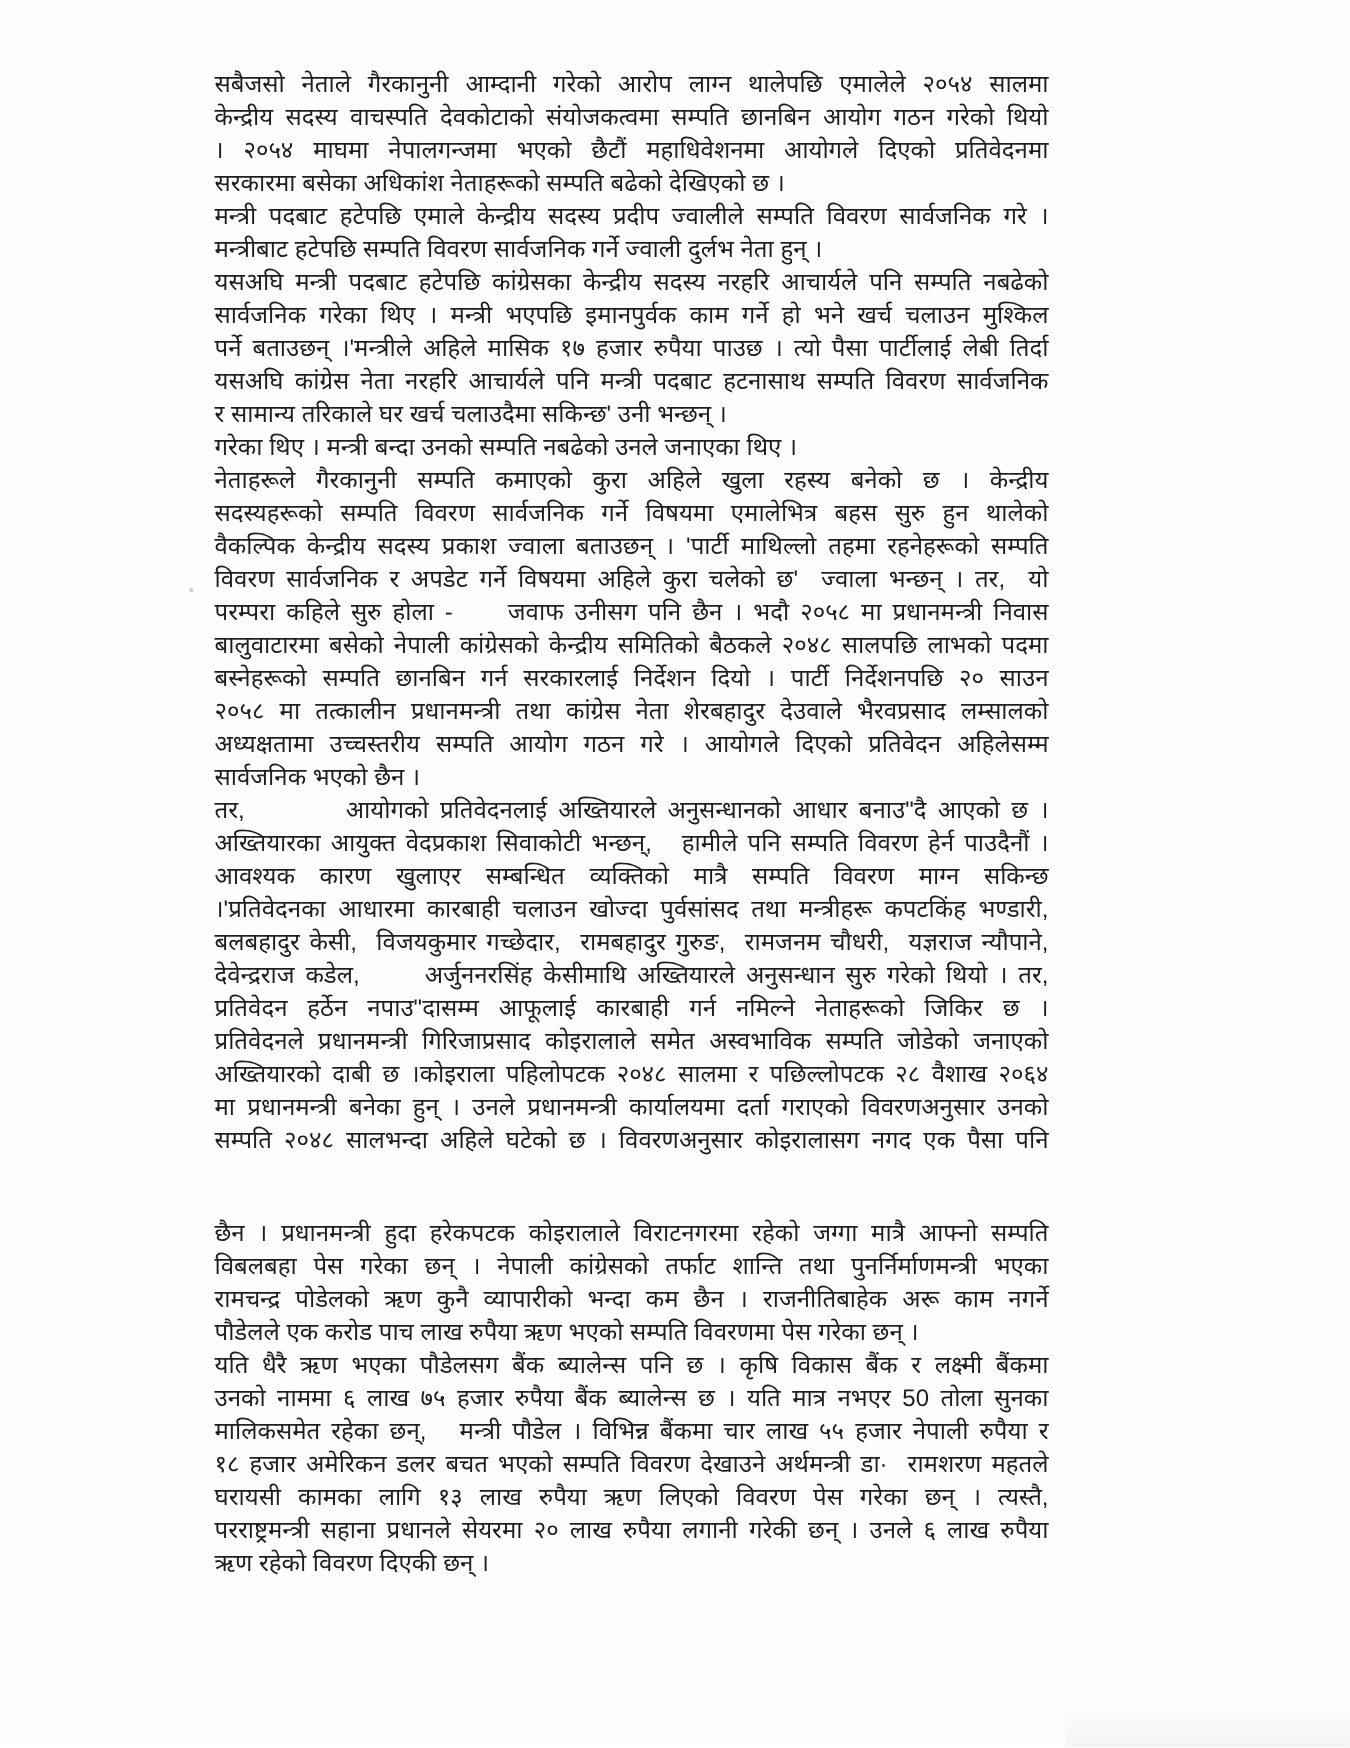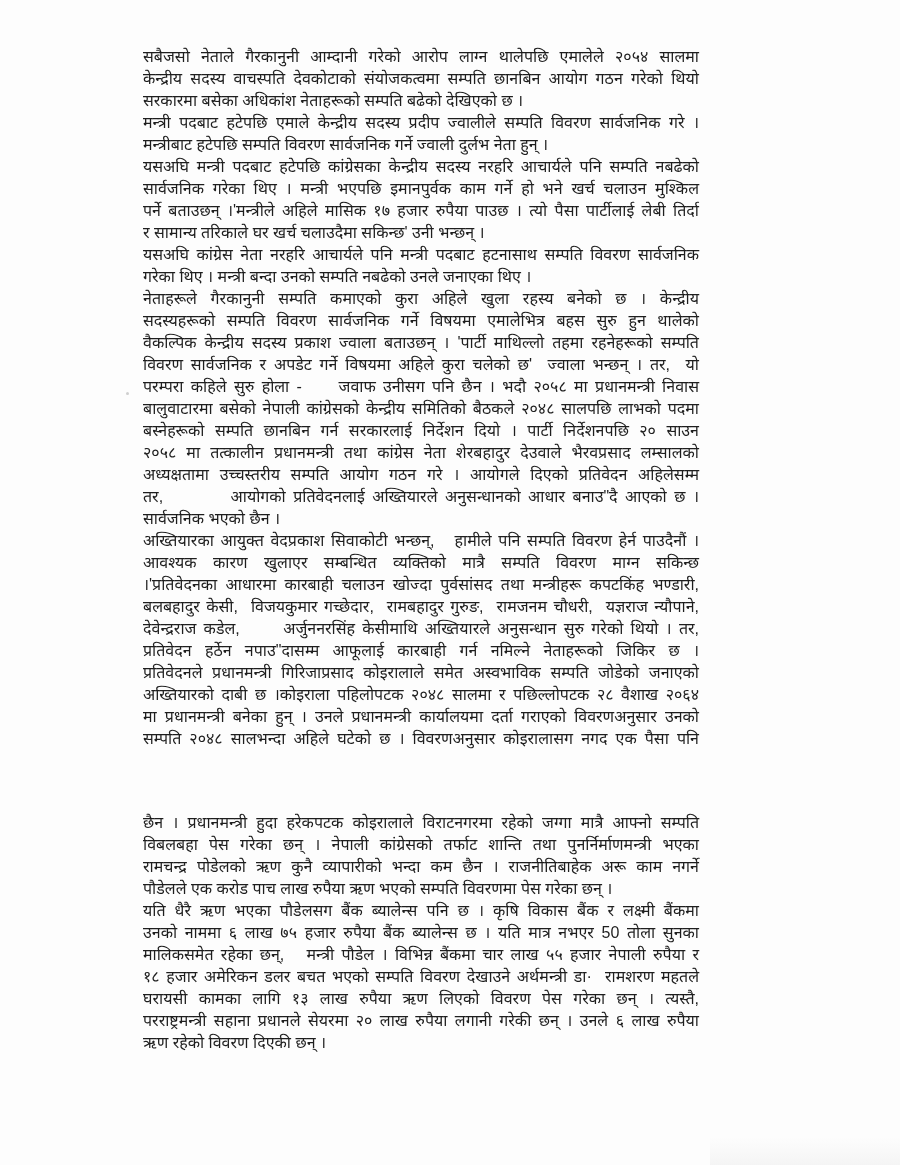--- a/index.html
+++ b/index.html
@@ -56,40 +56,41 @@
     border-radius: 50%;
   }
 </style>
 </head>
 <body>
 
 <div class="page">
   <div class="textblock" id="block-0">
       <div class="line">सबैजसो नेताले गैरकानुनी आम्दानी गरेको आरोप लाग्न थालेपछि एमालेले २०५४ सालमा</div>
       <div class="line">केन्द्रीय सदस्य वाचस्पति देवकोटाको संयोजकत्वमा सम्पति छानबिन आयोग गठन गरेको थियो</div>
+      <div class="line">। २०५४ माघमा नेपालगन्जमा भएको छैटौं महाधिवेशनमा आयोगले दिएको प्रतिवेदनमा</div>
       <div class="line short">सरकारमा बसेका अधिकांश नेताहरूको सम्पति बढेको देखिएको छ ।</div>
       <div class="line">मन्त्री पदबाट हटेपछि एमाले केन्द्रीय सदस्य प्रदीप ज्वालीले सम्पति विवरण सार्वजनिक गरे ।</div>
       <div class="line short">मन्त्रीबाट हटेपछि सम्पति विवरण सार्वजनिक गर्ने ज्वाली दुर्लभ नेता हुन् ।</div>
       <div class="line">यसअघि मन्त्री पदबाट हटेपछि कांग्रेसका केन्द्रीय सदस्य नरहरि आचार्यले पनि सम्पति नबढेको</div>
       <div class="line">सार्वजनिक गरेका थिए । मन्त्री भएपछि इमानपुर्वक काम गर्ने हो भने खर्च चलाउन मुश्किल</div>
       <div class="line">पर्ने बताउछन् ।'मन्त्रीले अहिले मासिक १७ हजार रुपैया पाउछ । त्यो पैसा पार्टीलाई लेबी तिर्दा</div>
+      <div class="line">यसअघि कांग्रेस नेता नरहरि आचार्यले पनि मन्त्री पदबाट हटनासाथ सम्पति विवरण सार्वजनिक</div>
       <div class="line short">र सामान्य तरिकाले घर खर्च चलाउदैमा सकिन्छ' उनी भन्छन् ।</div>
-      <div class="line">यसअघि कांग्रेस नेता नरहरि आचार्यले पनि मन्त्री पदबाट हटनासाथ सम्पति विवरण सार्वजनिक</div>
       <div class="line short">गरेका थिए । मन्त्री बन्दा उनको सम्पति नबढेको उनले जनाएका थिए ।</div>
       <div class="line">नेताहरूले गैरकानुनी सम्पति कमाएको कुरा अहिले खुला रहस्य बनेको छ । केन्द्रीय</div>
       <div class="line">सदस्यहरूको सम्पति विवरण सार्वजनिक गर्ने विषयमा एमालेभित्र बहस सुरु हुन थालेको</div>
       <div class="line">वैकल्पिक केन्द्रीय सदस्य प्रकाश ज्वाला बताउछन् । 'पार्टी माथिल्लो तहमा रहनेहरूको सम्पति</div>
       <div class="line">विवरण सार्वजनिक र अपडेट गर्ने विषयमा अहिले कुरा चलेको छ'&nbsp; ज्वाला भन्छन् । तर,&nbsp; यो</div>
       <div class="line">परम्परा कहिले सुरु होला -&nbsp;&nbsp;&nbsp;&nbsp; जवाफ उनीसग पनि छैन । भदौ २०५८ मा प्रधानमन्त्री निवास</div>
       <div class="line">बालुवाटारमा बसेको नेपाली कांग्रेसको केन्द्रीय समितिको बैठकले २०४८ सालपछि लाभको पदमा</div>
       <div class="line">बस्नेहरूको सम्पति छानबिन गर्न सरकारलाई निर्देशन दियो । पार्टी निर्देशनपछि २० साउन</div>
       <div class="line">२०५८ मा तत्कालीन प्रधानमन्त्री तथा कांग्रेस नेता शेरबहादुर देउवाले भैरवप्रसाद लम्सालको</div>
       <div class="line">अध्यक्षतामा उच्चस्तरीय सम्पति आयोग गठन गरे । आयोगले दिएको प्रतिवेदन अहिलेसम्म</div>
+      <div class="line short">सार्वजनिक भएको छैन ।</div>
       <div class="line">तर,&nbsp;&nbsp;&nbsp;&nbsp;&nbsp;&nbsp;&nbsp;&nbsp; आयोगको प्रतिवेदनलाई अख्तियारले अनुसन्धानको आधार बनाउ"दै आएको छ ।</div>
-      <div class="line short">सार्वजनिक भएको छैन ।</div>
       <div class="line">अख्तियारका आयुक्त वेदप्रकाश सिवाकोटी भन्छन्,&nbsp;&nbsp; हामीले पनि सम्पति विवरण हेर्न पाउदैनौं ।</div>
       <div class="line">आवश्यक कारण खुलाएर सम्बन्धित व्यक्तिको मात्रै सम्पति विवरण माग्न सकिन्छ</div>
       <div class="line">।'प्रतिवेदनका आधारमा कारबाही चलाउन खोज्दा पुर्वसांसद तथा मन्त्रीहरू कपटकिंह भण्डारी,</div>
       <div class="line">बलबहादुर केसी,&nbsp; विजयकुमार गच्छेदार,&nbsp; रामबहादुर गुरुङ,&nbsp; रामजनम चौधरी,&nbsp; यज्ञराज न्यौपाने,</div>
       <div class="line">देवेन्द्रराज कडेल,&nbsp;&nbsp;&nbsp;&nbsp;&nbsp; अर्जुननरसिंह केसीमाथि अख्तियारले अनुसन्धान सुरु गरेको थियो । तर,</div>
       <div class="line">प्रतिवेदन हर्ठेन नपाउ"दासम्म आफूलाई कारबाही गर्न नमिल्ने नेताहरूको जिकिर छ ।</div>
       <div class="line">प्रतिवेदनले प्रधानमन्त्री गिरिजाप्रसाद कोइरालाले समेत अस्वभाविक सम्पति जोडेको जनाएको</div>
       <div class="line">अख्तियारको दाबी छ ।कोइराला पहिलोपटक २०४८ सालमा र पछिल्लोपटक २८ वैशाख २०६४</div>
       <div class="line">मा प्रधानमन्त्री बनेका हुन् । उनले प्रधानमन्त्री कार्यालयमा दर्ता गराएको विवरणअनुसार उनको</div>
       <div class="line">सम्पति २०४८ सालभन्दा अहिले घटेको छ । विवरणअनुसार कोइरालासग नगद एक पैसा पनि</div>

